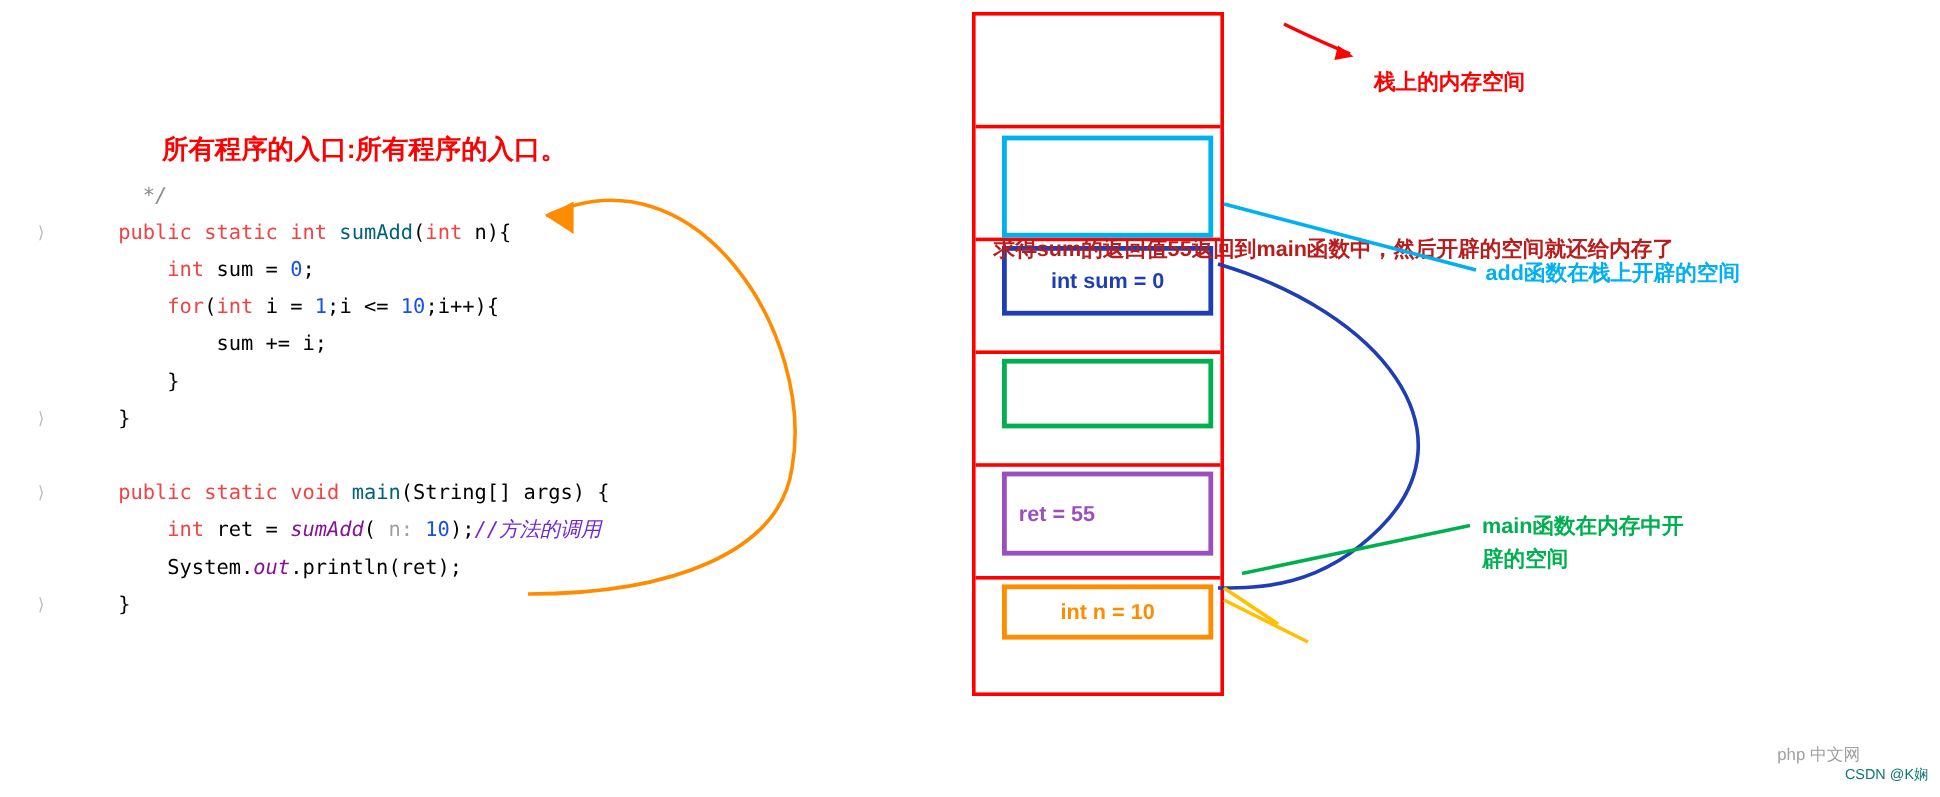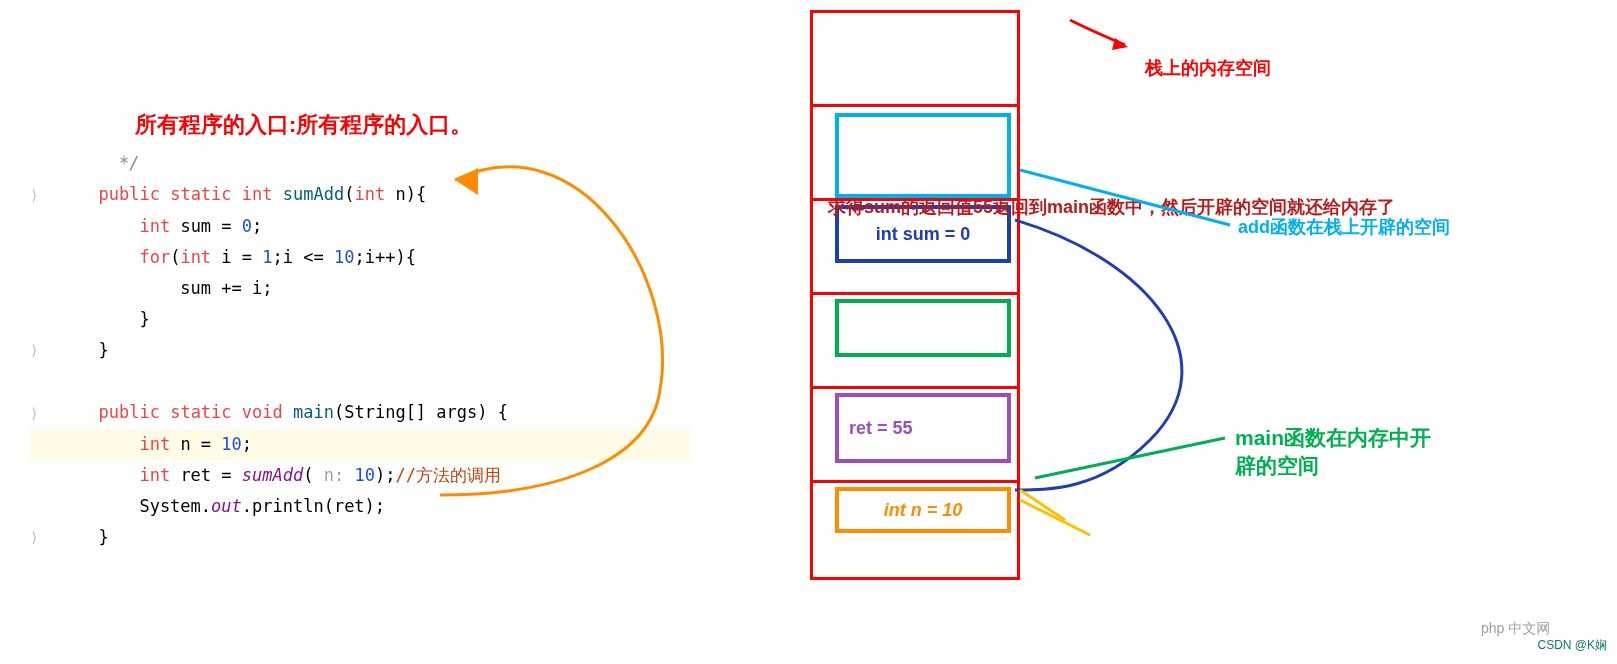--- a/index.html
+++ b/index.html
@@ -40,21 +40,21 @@
   }
   .hl-line {
     background: #fffbe6;
     display: inline-block;
     width: 100%;
   }
   .kw { color: #ef4444; }
   .num { color: #1750eb; }
   .func { color: #00627a; }
   .param { color: #a0a0a0; }
-  .comment { color: #c2410c; }
+  .comment { color: #6d28d9; font-style: italic; }
   .ul { }
   .italic { font-style: italic; color: #871094; }
   .comment-close { color: #8a8a8a; font-style: italic; }
 
   .stack {
     position: absolute;
     left: 810px;
     top: 10px;
     width: 210px;
     border: 3px solid #ff0000;
@@ -109,21 +109,20 @@
     top: 4px;
     height: 46px;
     border: 4px solid #ff8c00;
     display: flex;
     align-items: center;
     justify-content: center;
     color: #ff8c00;
     font-weight: bold;
     font-size: 18px;
     font-family: "Microsoft YaHei", sans-serif;
-    font-style: italic;
   }
   .anno {
     position: absolute;
     font-family: "Microsoft YaHei", sans-serif;
     font-weight: bold;
   }
   .anno-stack-label {
     left: 1145px;
     top: 56px;
     font-size: 18px;
@@ -138,21 +137,21 @@
   .anno-add {
     left: 1238px;
     top: 215px;
     font-size: 18px;
     color: #00b0f0;
     text-align: center;
   }
   .anno-main {
     left: 1235px;
     top: 424px;
-    font-size: 21px;
+    font-size: 18px;
     color: #00b050;
     line-height: 28px;
   }
   .watermark {
     position: absolute;
     right: 10px;
     bottom: 10px;
     font-size: 12px;
     color: #0f766e;
     font-family: sans-serif;
@@ -183,21 +182,20 @@
 <div class="code-area">
   <div class="code-line"><span class="gutter-mark"></span>    <span class="comment-close">*/</span></div>
   <div class="code-line"><span class="gutter-mark">⟩</span>  <span class="kw">public</span> <span class="kw">static</span> <span class="kw">int</span> <span class="func">sumAdd</span>(<span class="kw">int</span> n){</div>
   <div class="code-line"><span class="gutter-mark"></span>      <span class="kw">int</span> <span class="ul">sum</span> = <span class="num">0</span>;</div>
   <div class="code-line"><span class="gutter-mark"></span>      <span class="kw">for</span>(<span class="kw">int</span> <span class="ul">i</span> = <span class="num">1</span>;<span class="ul">i</span> &lt;= <span class="num">10</span>;<span class="ul">i</span>++){</div>
   <div class="code-line"><span class="gutter-mark"></span>          <span class="ul">sum</span> += <span class="ul">i</span>;</div>
   <div class="code-line"><span class="gutter-mark"></span>      }</div>
   <div class="code-line"><span class="gutter-mark">⟩</span>  }</div>
   <div class="code-line"><span class="gutter-mark"></span></div>
   <div class="code-line"><span class="gutter-mark">⟩</span>  <span class="kw">public</span> <span class="kw">static</span> <span class="kw">void</span> <span class="func">main</span>(String[] args) {</div>
-  <div class="code-line hl-line"><span class="gutter-mark"></span>      <span class="kw">int</span> n = <span class="num">10</span>;</div>
   <div class="code-line"><span class="gutter-mark"></span>      <span class="kw">int</span> ret = <span class="italic">sumAdd</span>( <span class="param">n:</span> <span class="num">10</span>);<span class="comment">//方法的调用</span></div>
   <div class="code-line"><span class="gutter-mark"></span>      System.<span class="italic">out</span>.println(ret);</div>
   <div class="code-line"><span class="gutter-mark">⟩</span>  }</div>
 </div>
 
 <div class="stack">
   <div class="stack-cell"></div>
   <div class="stack-cell">
     <div class="inner-box box-cyan"></div>
   </div>

